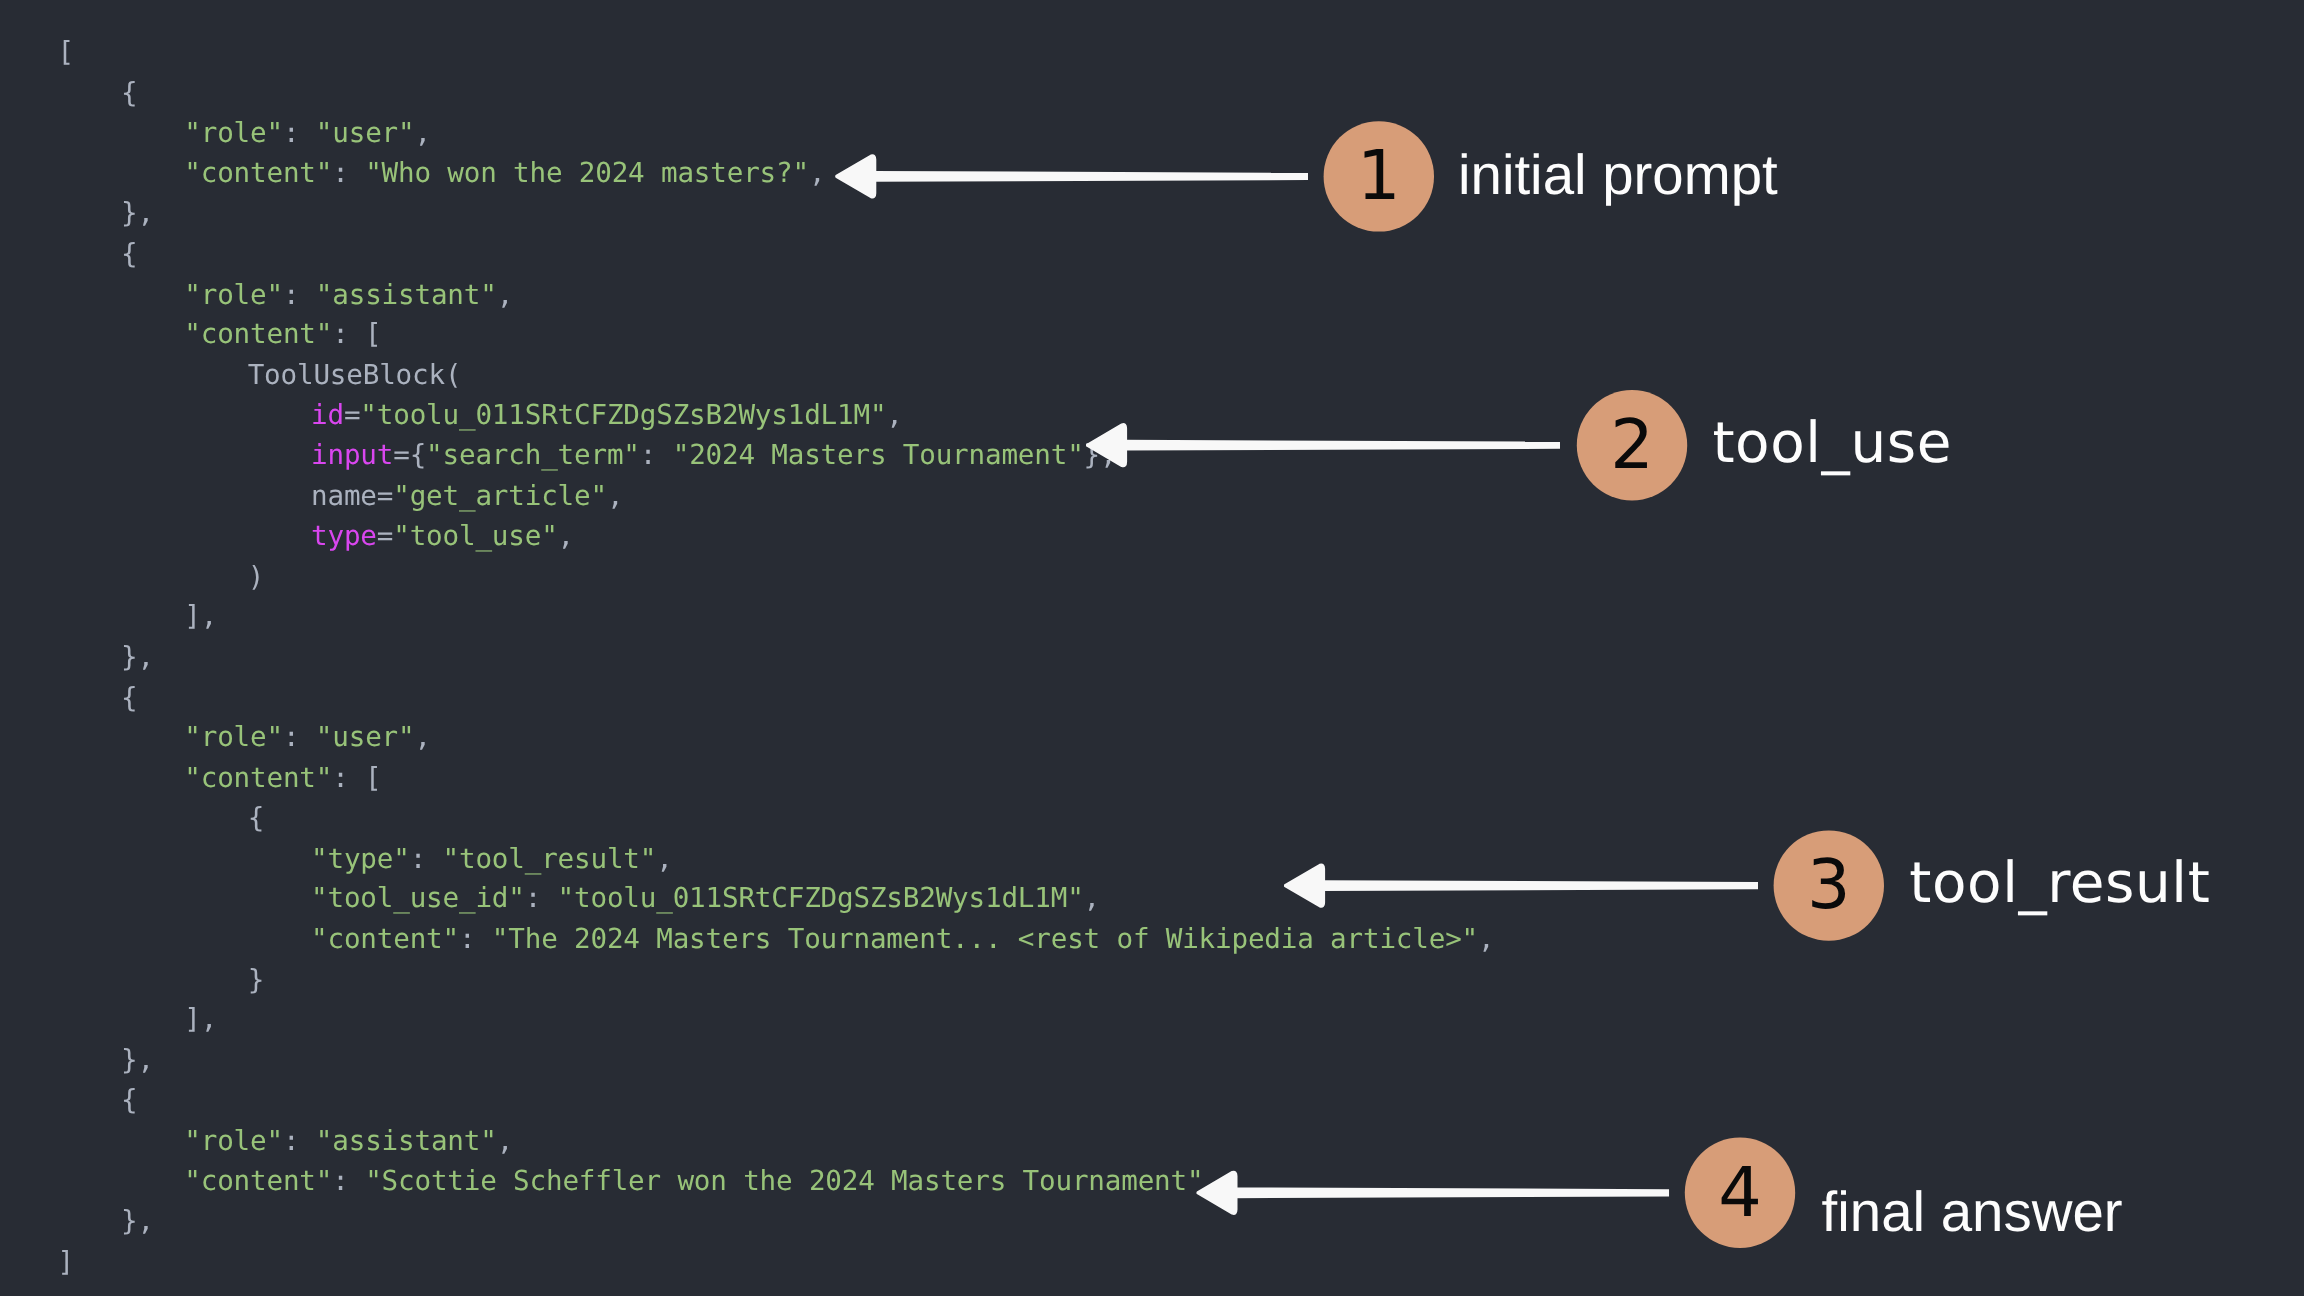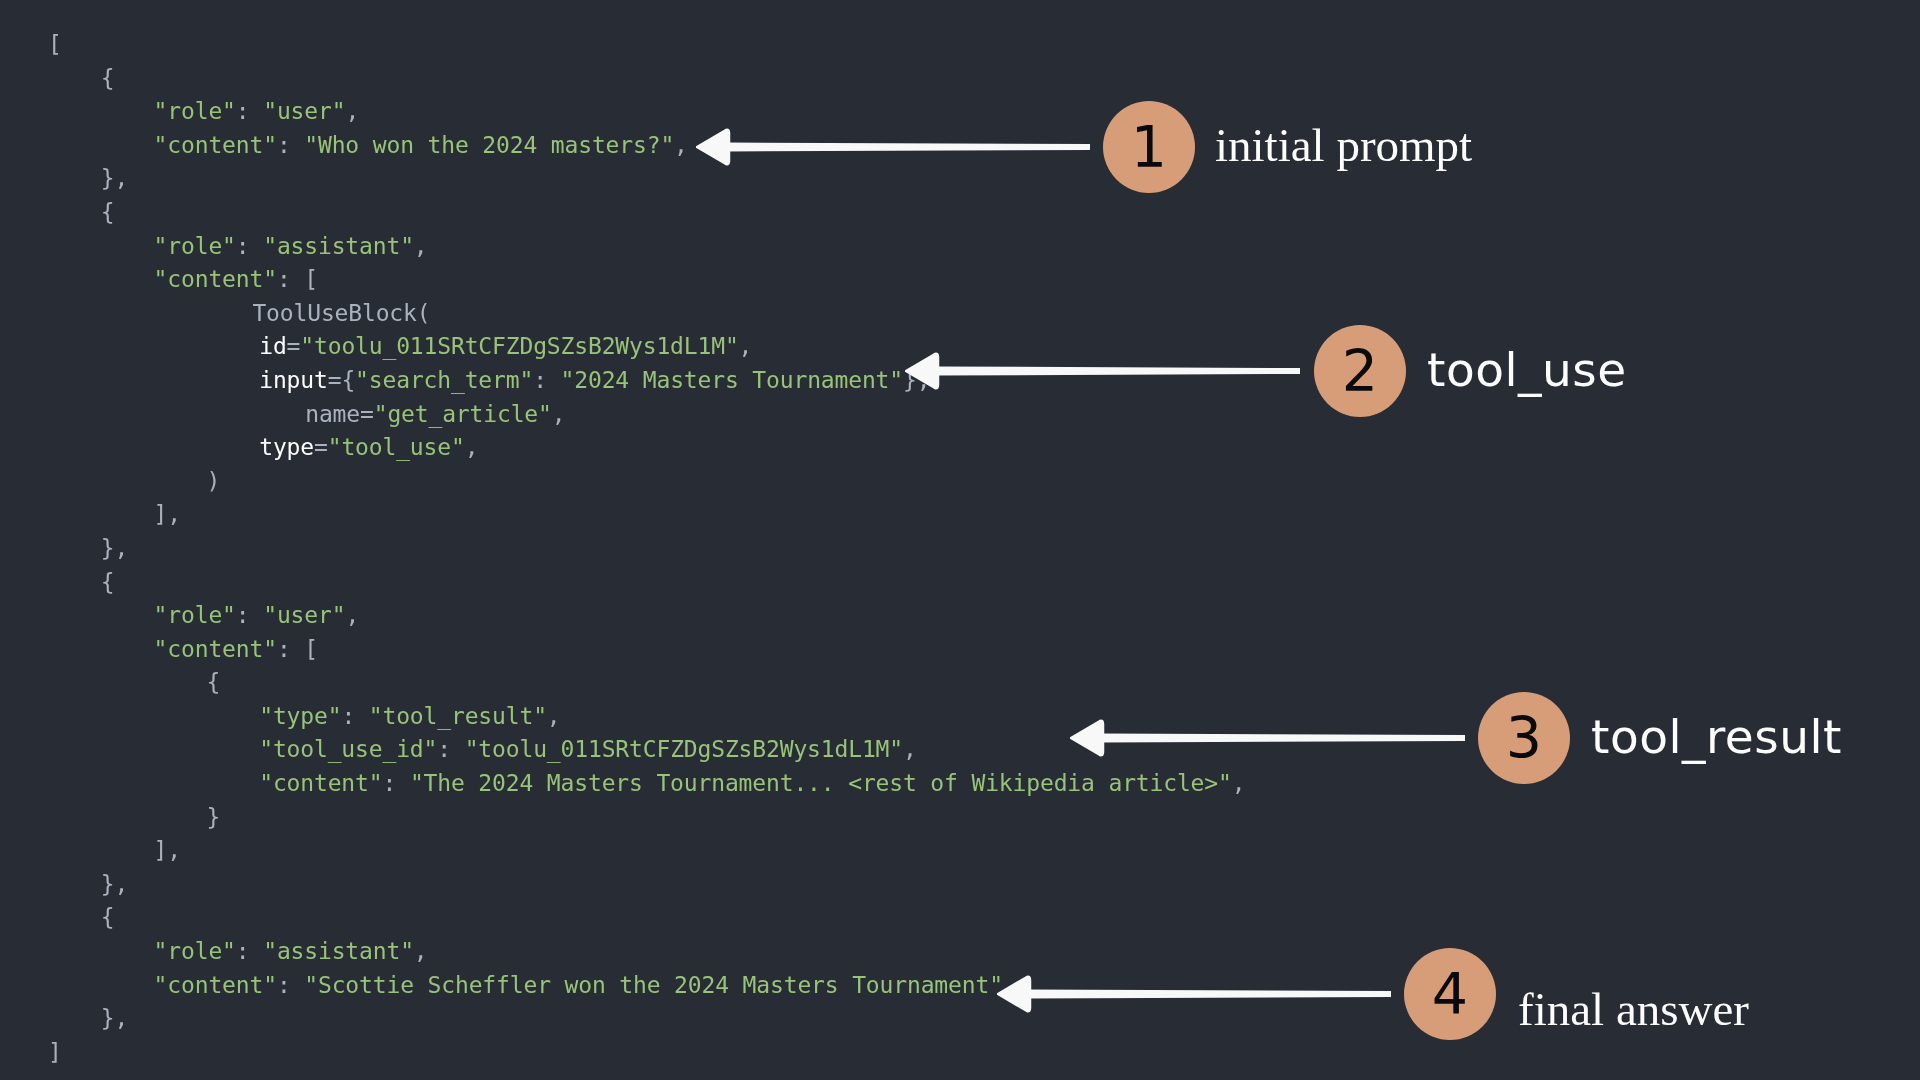--- a/index.html
+++ b/index.html
@@ -25,22 +25,22 @@
     line-height: 33.6px;
     white-space: pre;
     letter-spacing: -0.15px;
   }
   .code-line {
     height: 33.6px;
     color: #abb2bf;
   }
   .tok-punct  { color: #abb2bf; }
   .tok-str    { color: #98c379; }
-  .tok-key    { color: #ffffff; text-align: center; }
-  .tok-plain  { color: #abb2bf; margin-left: 46px; }
+  .tok-key    { color: #d946ef; text-align: center; }
+  .tok-plain  { color: #abb2bf; }
 
   
   .arrow {
     position: absolute;
     pointer-events: none;
   }
   .arrow svg { display: block; }
 
   
   .badge {
@@ -50,21 +50,21 @@
     display: flex;
     align-items: center;
     justify-content: center;
     color: #0a0a0a;
     font-family: "DejaVu Sans", sans-serif;
     font-weight: 400;
   }
   .badge-label {
     position: absolute;
     color: #fdfdfd;
-    font-family: Liberation Serif, serif;
+    font-family: Liberation Sans, sans-serif;
     font-size: 47px;
     font-weight: 400;
     white-space: nowrap;
     letter-spacing: 0px;
   }
   .badge-label.mono {
     font-family: "DejaVu Sans", sans-serif;
     letter-spacing: 0.5px;
   }
 </style>

